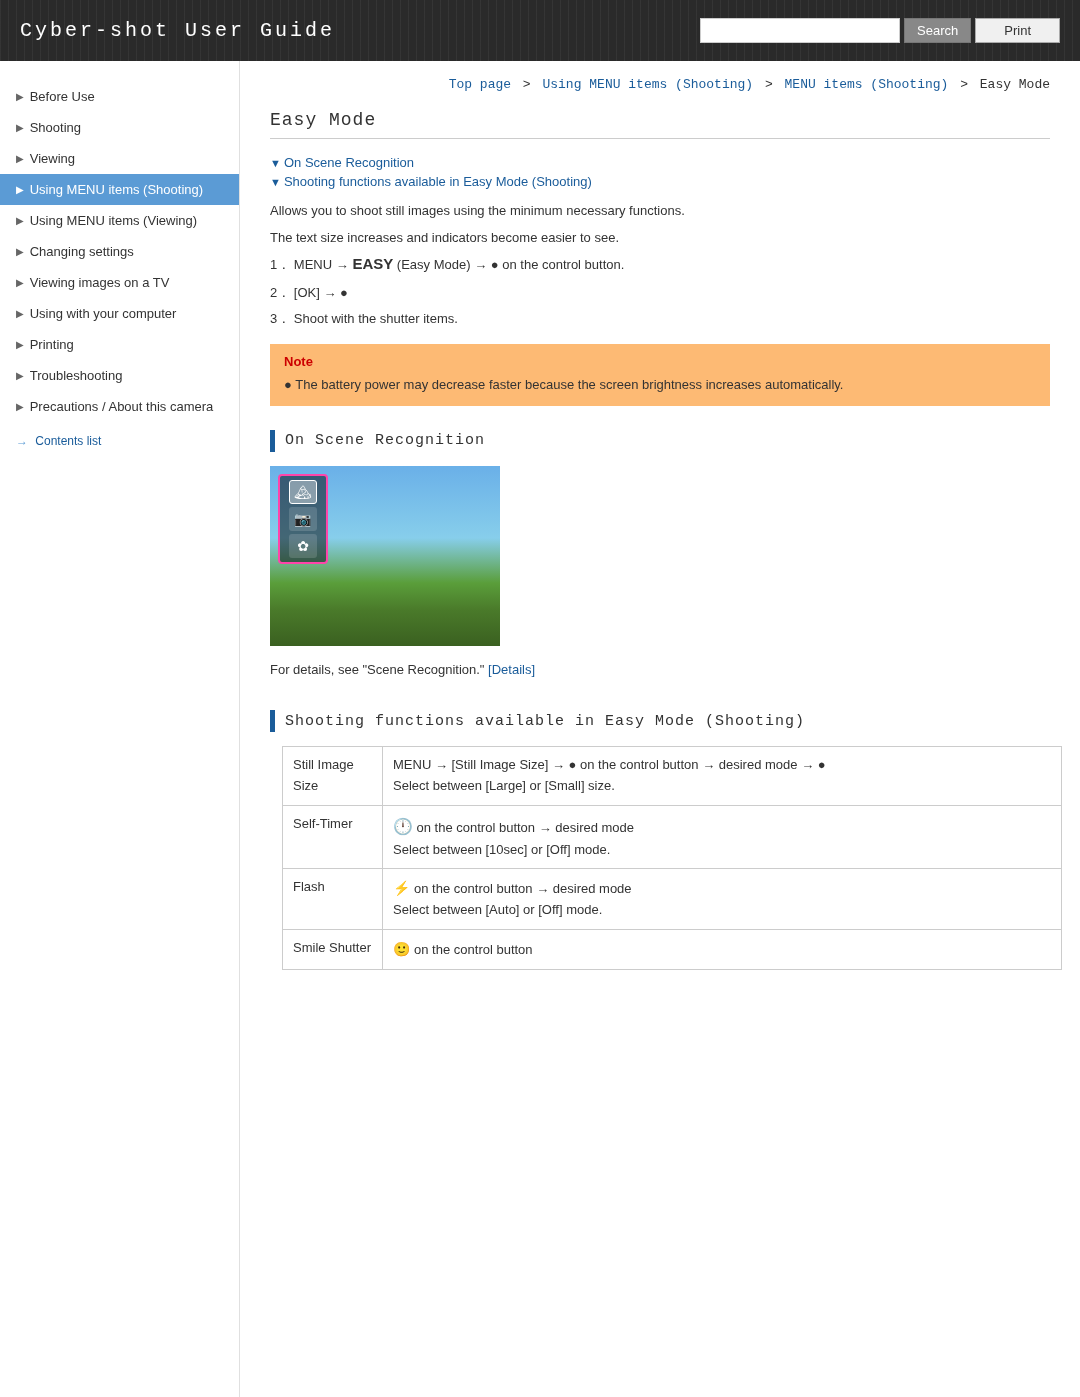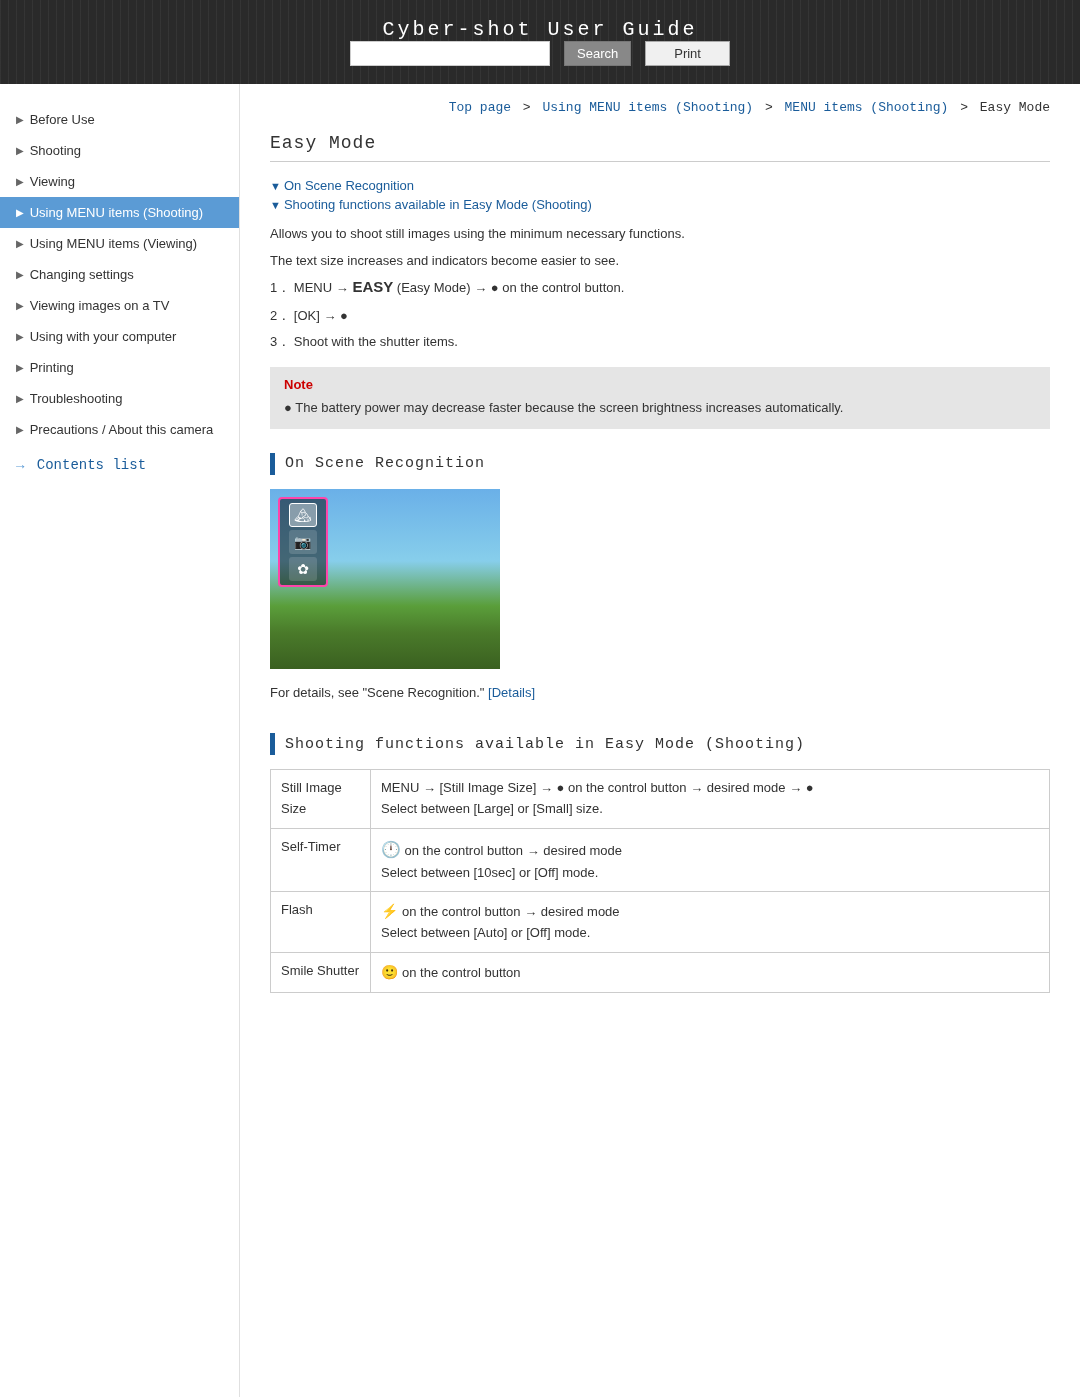--- a/index.html
+++ b/index.html
@@ -6,33 +6,32 @@
     body { font-family: Arial, sans-serif; font-size: 13px; background: #fff; color: #333; }
 
     
     #header {
       background: #2a2a2a;
       background-image: repeating-linear-gradient(90deg, rgba(255,255,255,0.05) 0px, rgba(255,255,255,0.05) 1px, transparent 1px, transparent 8px);
       padding: 18px 20px;
       display: flex;
       align-items: center;
       justify-content: space-between;
-      flex-direction: column;
     }
     #header-title {
       color: #fff;
       font-size: 20px;
       letter-spacing: 3px;
       font-family: 'Courier New', monospace;
       font-weight: normal;
     }
     #header-right {
       display: flex;
       align-items: center;
-      gap: 14px;
+      gap: 4px;
     }
     #search-input {
       width: 200px;
       padding: 4px 8px;
       border: 1px solid #ccc;
       background: #fff;
       font-size: 13px;
     }
     #search-button {
       padding: 4px 12px;
@@ -81,22 +80,21 @@
       font-size: 10px;
       margin-right: 6px;
       color: #666;
     }
     .sidebar-item.active .sidebar-arrow { color: #fff; }
     #contents-list-link {
       display: block;
       padding: 12px 16px;
       color: #1a5c9a;
       text-decoration: none;
-      font-size: 14px;
-      font-family: Liberation Mono, monospace;
+      font-size: 12px;
     }
     .arrow-right { color: #5b9bd5; margin-right: 4px; }
 
     
     #main {
       flex: 1;
       padding: 16px 30px 40px 30px;
     }
 
     
@@ -135,21 +133,21 @@
     .toc-link:before { content: "▼ "; font-size: 11px; }
 
     
     .desc-text { margin: 12px 0 8px 0; line-height: 1.6; }
     .steps { margin: 10px 0; padding-left: 0; list-style: none; }
     .bullet-item { margin: 4px 0 4px 20px; line-height: 1.6; }
     .bullet-item:before { content: "● "; }
 
     
     .note-box {
-      background: #e5e5e5;
+      background: #fdba74;
       border: none;
       padding: 10px 14px;
       margin: 16px 0;
     }
     .note-label { color: #c00; font-weight: bold; margin-bottom: 6px; font-size: 13px; }
     .note-content { line-height: 1.6; }
     .note-content:before { content: "● "; }
 
     
     .section-heading {
@@ -214,20 +212,21 @@
 
     
     .details-link { color: #1a5c9a; text-decoration: none; }
 
     
     .features-table {
       width: 100%;
       border-collapse: collapse;
       margin-top: 14px;
       font-size: 13px;
+      margin-left: 12px;
     }
     .features-table td {
       border: 1px solid #ccc;
       padding: 8px 10px;
       vertical-align: top;
       line-height: 1.6;
     }
     .features-table td:first-child {
       width: 100px;
       background: #fff;

